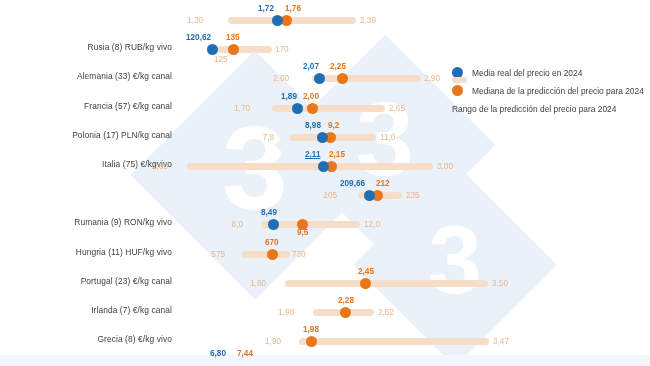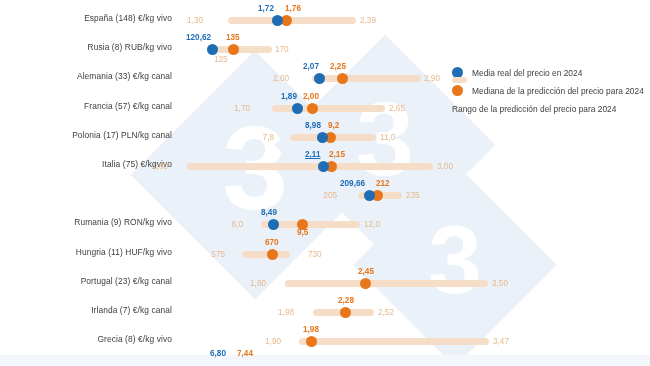--- a/index.html
+++ b/index.html
@@ -146,23 +146,20 @@
         <text x="0" y="28" text-anchor="middle" font-family="Liberation Sans, sans-serif" font-size="96" font-weight="bold" fill="#ffffff">3</text>
       </g>
     </g>
   </g>
 </svg>
 
 <div id="bottom-strip"></div>
 
 <div id="chart">
     <div class="row" style="top: 4px;">
-      <div class="label-wrap">
-        <div class="row-label">España (148) €/kg vivo</div>
-      </div>
       <div class="bar" style="left: 228px; width: 128px;"></div>
       <span class="vlab end" style="left: 203px; transform: translateX(-100%);">1,30</span>
       <span class="vlab end" style="left: 360px;">2,39</span>
       <div class="dot orange" style="left: 281px;"></div>
       <span class="vlab orange" style="left: 285px;">1,76</span>
       <div class="dot blue" style="left: 272px;"></div>
       <span class="vlab blue" style="left: 258px;">1,72</span>
     </div>
     <div class="row" style="top: 33.2px;">
       <div class="label-wrap">
@@ -244,21 +241,21 @@
       <span class="vlab orange" style="left: 297px; margin-top: 20px;">9,5</span>
       <div class="dot blue" style="left: 268px;"></div>
       <span class="vlab blue" style="left: 261px;">8,49</span>
     </div>
     <div class="row" style="top: 237.6px;">
       <div class="label-wrap">
         <div class="row-label">Hungria (11) HUF/kg vivo</div>
       </div>
       <div class="bar" style="left: 242px; width: 48px;"></div>
       <span class="vlab end" style="left: 225px; transform: translateX(-100%);">575</span>
-      <span class="vlab end" style="left: 308px;">730</span>
+      <span class="vlab end" style="left: 292px;">730</span>
       <div class="dot orange" style="left: 267px;"></div>
       <span class="vlab orange" style="left: 265px;">670</span>
     </div>
     <div class="row" style="top: 266.8px;">
       <div class="label-wrap">
         <div class="row-label">Portugal (23) €/kg canal</div>
       </div>
       <div class="bar" style="left: 285px; width: 203px;"></div>
       <span class="vlab end" style="left: 266px; transform: translateX(-100%);">1,80</span>
       <span class="vlab end" style="left: 492px;">3,50</span>

